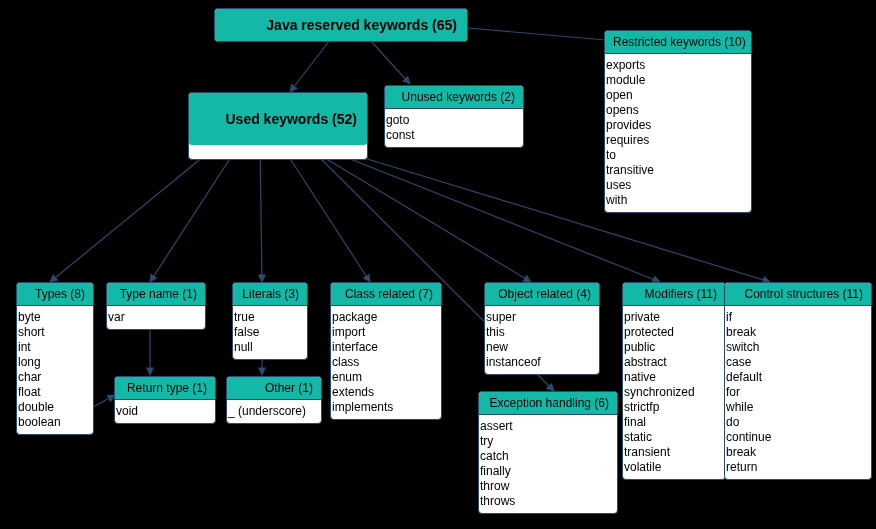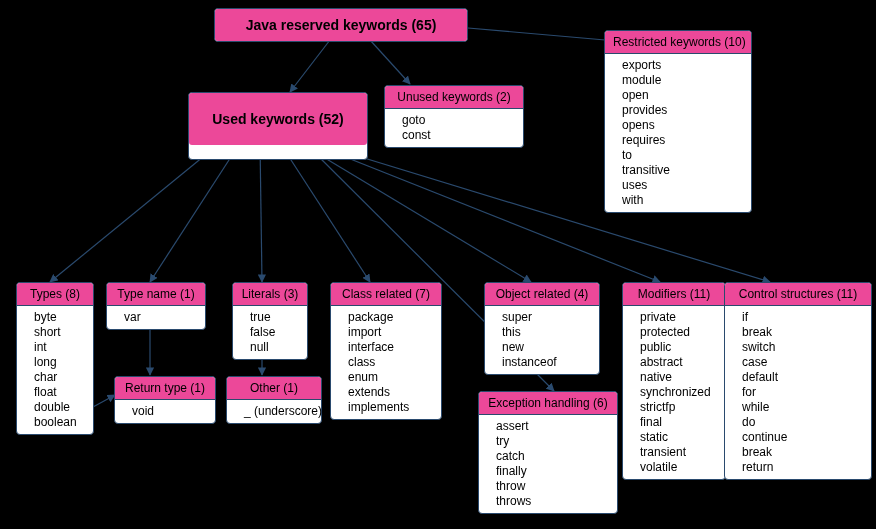--- a/index.html
+++ b/index.html
@@ -1,19 +1,19 @@
 <!DOCTYPE html>
 <html><head>
 <meta charset="utf-8">
 <style>
   html,body{margin:0;padding:0;background:#000;width:876px;height:529px;overflow:hidden;font-family:Arial,Helvetica,sans-serif;font-size:12px;color:#000}
   .node{position:absolute;background:#fff;border:1px solid #2a4a6e;border-radius:4px;box-sizing:border-box}
-  .node .hdr{background:#ec4899;border-bottom:1px solid #2a4a6e;border-radius:3px 3px 0 0;padding:4px 8px;font-size:12px;text-align:center;white-space:nowrap}
+  .node .hdr{background:#14b8a6;border-bottom:1px solid #2a4a6e;border-radius:3px 3px 0 0;padding:4px 8px;font-size:12px;text-align:right;white-space:nowrap}
   .node .hdr.big{font-weight:bold;font-size:14px;padding:8px 10px}
-  .node .body{padding:4px 17px;line-height:15px}
+  .node .body{padding:4px 1px;line-height:15px}
   .node .body div{white-space:nowrap}
   .node.hdr-only .hdr{border-bottom:none;border-radius:3px}
   svg.edges{position:absolute;left:0;top:0;width:876px;height:529px;pointer-events:none}
 </style>
 </head>
 <body>
 
 <svg class="edges">
   <defs>
     <marker id="ah" viewBox="0 0 10 10" refX="9" refY="5" markerWidth="7" markerHeight="7" orient="auto-start-reverse">
@@ -57,22 +57,22 @@
       <div>const</div>
     </div>
 </div>
 
 <div class="node" style="left:604px;top:30px;width:148px">
   <div class="hdr">Restricted keywords (10)</div>
   <div class="body">
       <div>exports</div>
       <div>module</div>
       <div>open</div>
+      <div>opens</div>
       <div>provides</div>
-      <div>opens</div>
       <div>requires</div>
       <div>to</div>
       <div>transitive</div>
       <div>uses</div>
       <div>with</div>
     </div>
 </div>
 
 <div class="node" style="left:16px;top:282px;width:78px">
   <div class="hdr">Types (8)</div>

